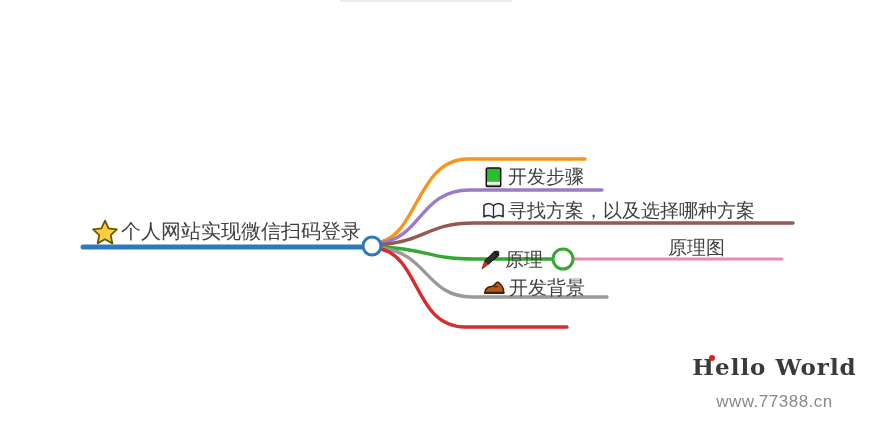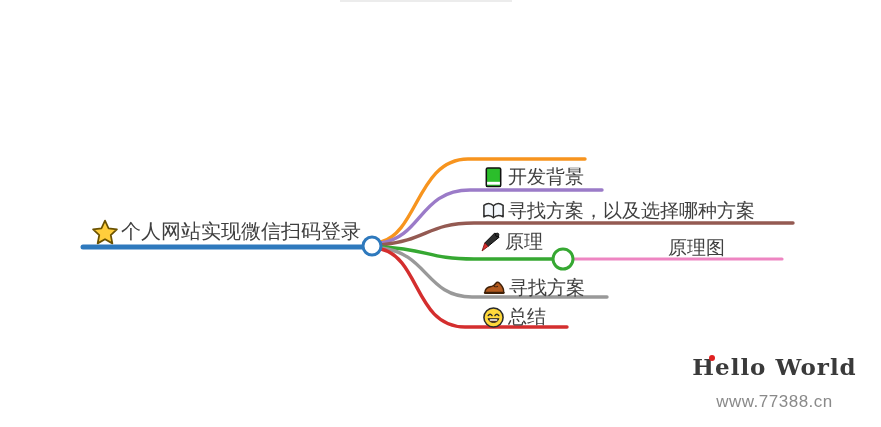--- a/index.html
+++ b/index.html
@@ -78,34 +78,34 @@
   </div>
 
 
   <div class="topic branch-topic" style="left: 482px; top: 164px; color: rgb(63, 63, 63);">
     <span class="ticon">
       <svg width="23" height="23" viewBox="0 0 24 24">
         <rect x="4.5" y="2" width="15" height="19.5" rx="1.5" fill="#2BBE2B" stroke="#111" stroke-width="1.6"></rect>
         <rect x="5.3" y="16.5" width="13.4" height="3" fill="#ffffff"></rect>
       </svg>
     </span>
-    <span>开发背景</span>
+    <span>开发步骤</span>
   </div>
 
   <div class="topic branch-topic" style="left: 482px; top: 198px; color: rgb(63, 63, 63); align-items: center;">
     <span class="ticon">
       <svg width="23" height="23" viewBox="0 0 24 24">
         <path d="M2,5.5 C5.5,3 9.5,3.5 12,6 C14.5,3.5 18.5,3 22,5.5 L22,17.5 C18.5,15.5 14.5,16 12,18.5 C9.5,16 5.5,15.5 2,17.5 Z" fill="#F4F8FC" stroke="#2b2b2b" stroke-width="1.6" stroke-linejoin="round"></path>
         <path d="M12,6 L12,18.5" stroke="#2b2b2b" stroke-width="1.3"></path>
       </svg>
     </span>
     <span>寻找方案，以及选择哪种方案</span>
   </div>
 
-  <div class="topic branch-topic" style="left: 479px; top: 229px; color: rgb(63, 63, 63); justify-content: center;">
+  <div class="topic branch-topic" style="left: 479px; top: 247px; color: rgb(63, 63, 63); justify-content: center;">
     <span class="ticon">
       <svg width="23" height="23" viewBox="0 0 24 24">
         <path d="M16.5,2 L21,6.5 L9.5,16 L6,12.5 Z" fill="#2E2E2E" stroke="#000" stroke-width="1"></path>
         <circle cx="19" cy="4" r="1.8" fill="#2E2E2E" stroke="#000" stroke-width="0.8"></circle>
         <path d="M6,12.5 L9.5,16 L3.2,20.8 Z" fill="#D93030" stroke="#7A1010" stroke-width="0.9" stroke-linejoin="round"></path>
       </svg>
     </span>
     <span>原理</span>
   </div>
 
@@ -114,35 +114,23 @@
   </div>
 
   <div class="topic branch-topic" style="left: 483px; top: 275px; color: rgb(63, 63, 63);">
     <span class="ticon">
       <svg width="23" height="23" viewBox="0 0 24 24">
         <path d="M2,16.5 C2,12 5.5,10.5 8.5,10 C11,9.5 12.5,8 13.5,6.5 C14.3,5.3 16,5.2 17,6.2 C19.5,8.7 21.5,11.5 21.5,14.5 L21.5,16.5 Z" fill="#B35A1F" stroke="#3F2008" stroke-width="1.5" stroke-linejoin="round"></path>
         <path d="M2,16.5 L21.5,16.5" stroke="#3F2008" stroke-width="2.4" stroke-linecap="round"></path>
         <path d="M11.5,9.5 C12.5,10.5 14.5,10.5 15.5,9.5" fill="none" stroke="#3F2008" stroke-width="1.1"></path>
       </svg>
     </span>
-    <span>寻找方案</span>
+    <span>开发背景</span>
   </div>
 
-  <div class="topic branch-topic" style="left: 482px; top: 304px; color: rgb(63, 63, 63);">
-    <span class="ticon">
-      <svg width="23" height="23" viewBox="0 0 24 24">
-        <circle cx="12" cy="12" r="10" fill="#FFD83B" stroke="#2b2b2b" stroke-width="1.6"></circle>
-        <path d="M6.5,10 Q8.5,7.2 10.5,10" fill="none" stroke="#2b2b2b" stroke-width="1.5" stroke-linecap="round"></path>
-        <path d="M13.5,10 Q15.5,7.2 17.5,10" fill="none" stroke="#2b2b2b" stroke-width="1.5" stroke-linecap="round"></path>
-        <path d="M6.3,13.2 C8,18.5 16,18.5 17.7,13.2 Z" fill="#5B3217" stroke="#2b2b2b" stroke-width="1" stroke-linejoin="round"></path>
-        <rect x="8" y="13.7" width="8" height="1.8" rx="0.9" fill="#ffffff"></rect>
-      </svg>
-    </span>
-    <span>总结</span>
-  </div>
 
   <div class="watermark">
     <div class="wm-title" style="color: rgb(58, 58, 58);">
       <span class="wm-dot" style="background: rgb(224, 32, 32);"></span>
       <span>Hello World</span>
     </div>
     <div class="wm-url" style="color: rgb(138, 138, 138);">www.77388.cn</div>
   </div>
 
 </div>

